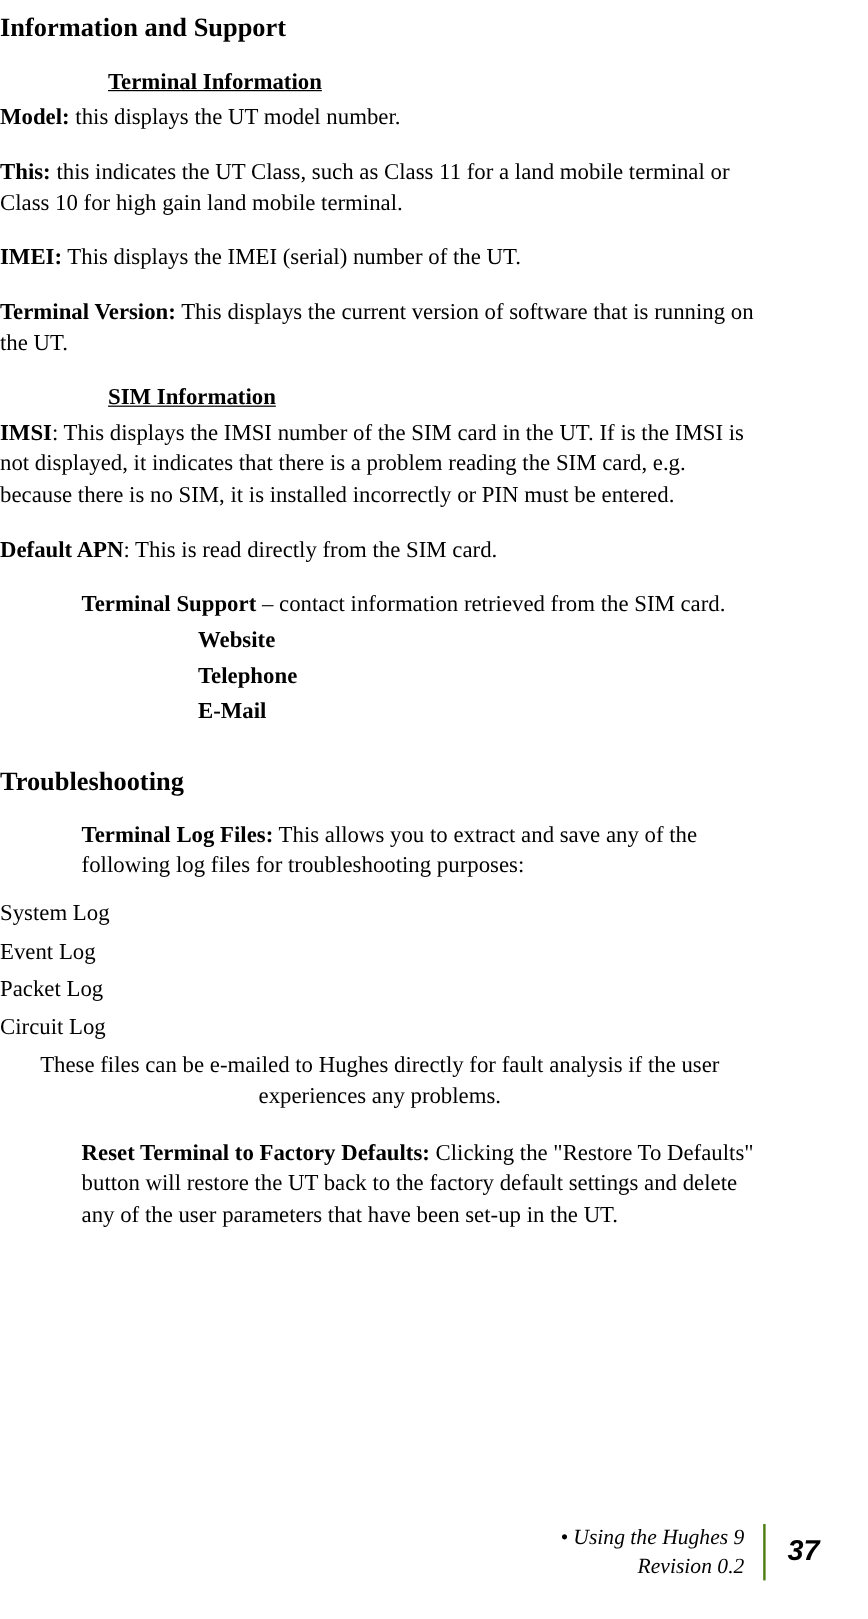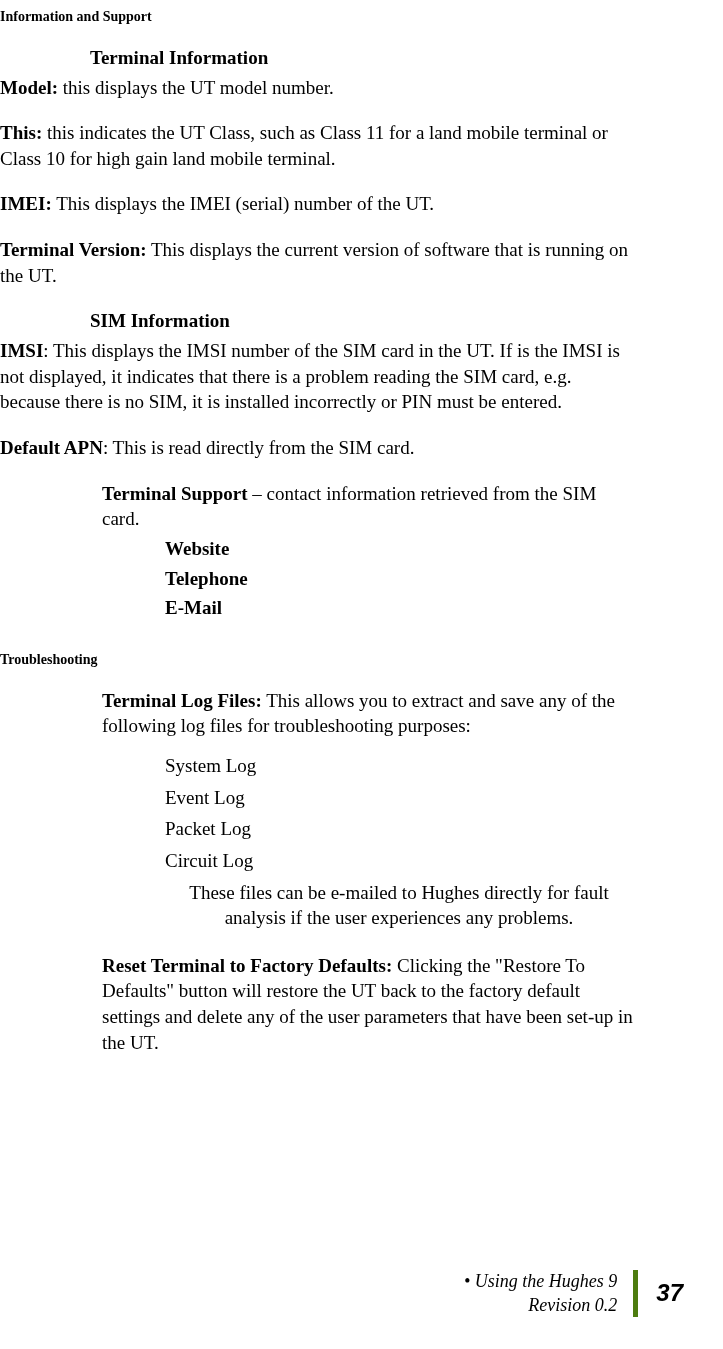--- a/index.html
+++ b/index.html
@@ -13,65 +13,65 @@
       line-height: 1.35;
       color: #000;
       background: #fff;
       width: 723px;
       height: 1349px;
       position: relative;
       padding: 8px 90px 0 0;
     }
     .h1 {
       font-weight: bold;
-      font-size: 14px;
+      font-size: 22px;
       margin-bottom: 18px;
     }
     .h2 {
       font-weight: bold;
       font-size: 19px;
       margin-left: 90px;
       margin-bottom: 4px;
+      text-decoration: underline;
     }
     .def {
       margin-bottom: 20px;
     }
     .def-tight {
       margin-left: 165px;
       margin-bottom: 4px;
       font-weight: bold;
     }
     .def .bold {
       font-weight: bold;
     }
     .body-ind1 {
-      margin-left: 102px;
+      margin-left: 68px;
       margin-bottom: 4px;
     }
     .body-ind1 .bold {
       font-weight: bold;
     }
     .list-item {
-      margin-left: 165px;
       margin-bottom: 6px;
     }
     .spacer-lg { height: 26px; }
     .footer {
       position: absolute;
       bottom: 32px;
       right: 40px;
       display: flex;
       align-items: center;
       gap: 18px;
     }
     .footer-text {
       font-style: italic;
       font-size: 18px;
       text-align: right;
-      border-right: 5px solid #4d7c0f;
+      border-right: 2px solid #4d7c0f;
       padding-right: 16px;
       line-height: 1.3;
     }
     .footer-page {
       font-family: Arial, Helvetica, sans-serif;
       font-style: italic;
       font-weight: bold;
       font-size: 24px;
     }
   </style>

